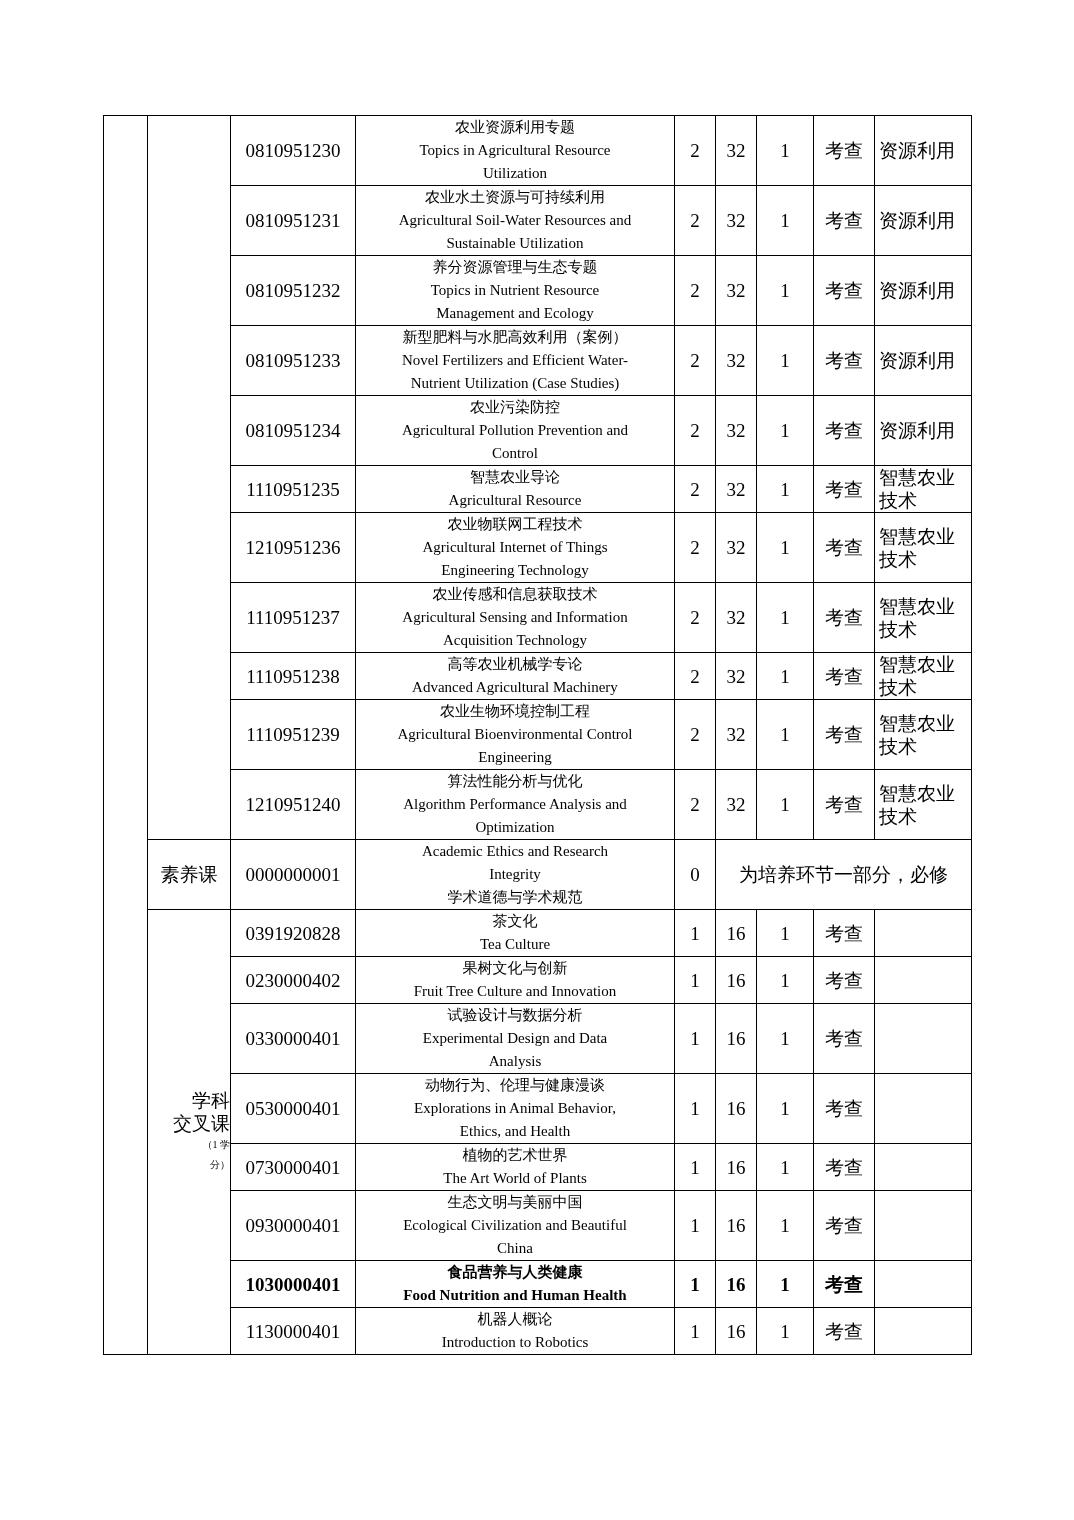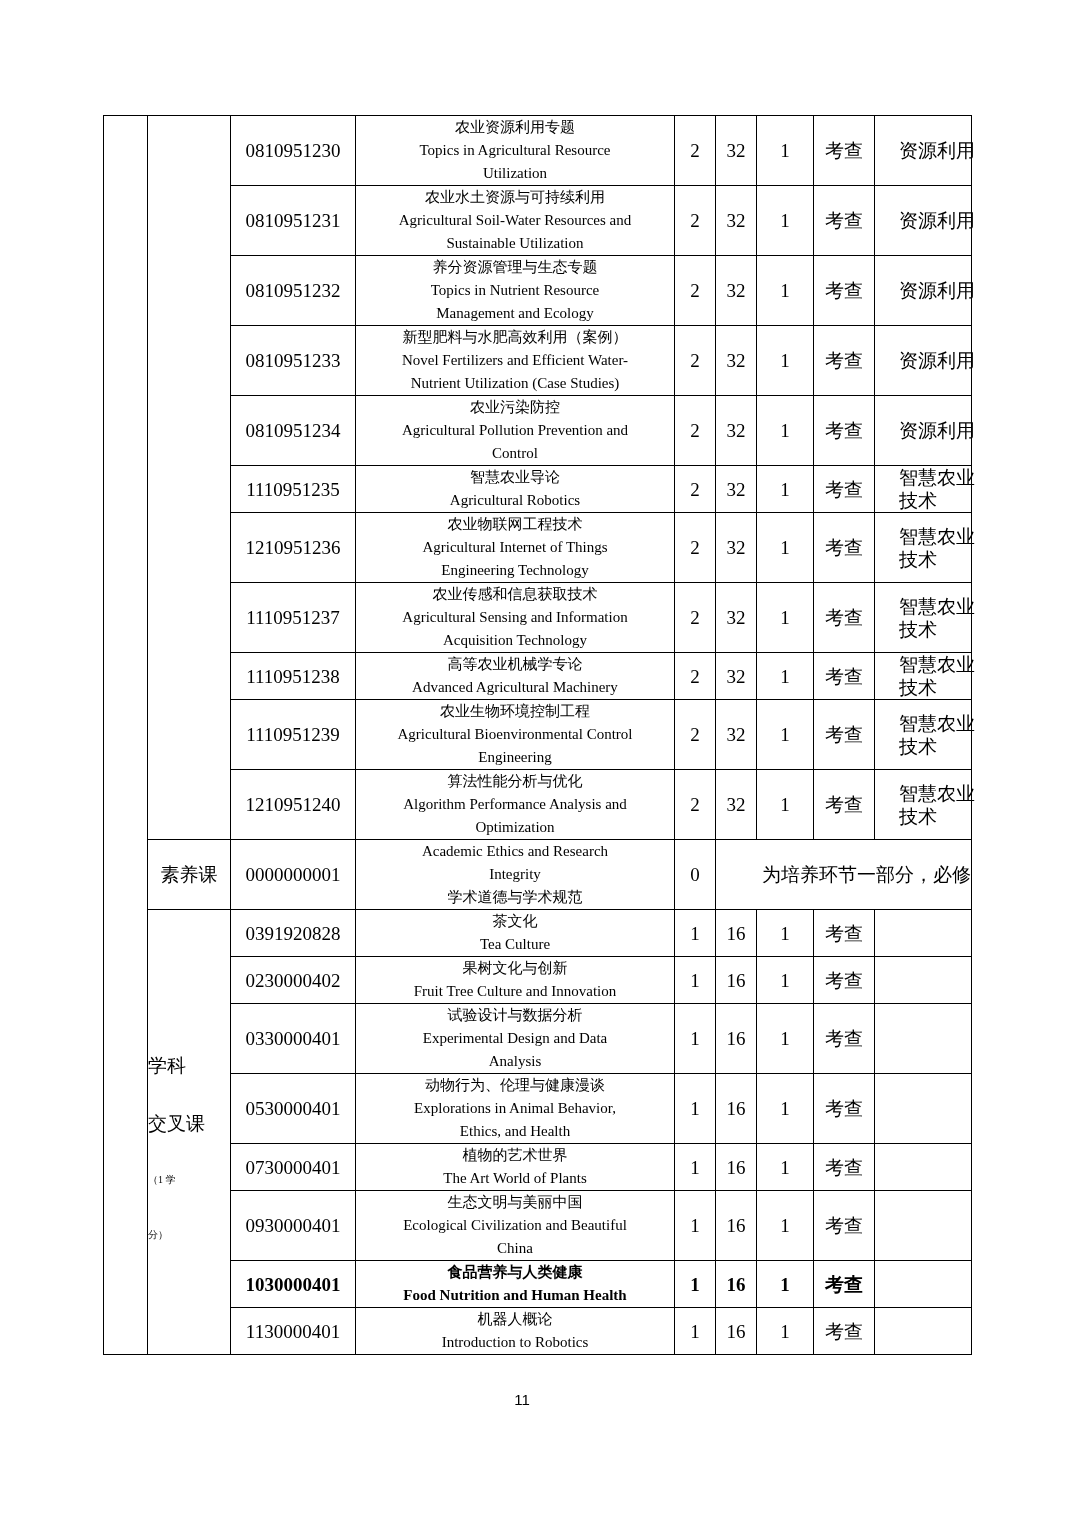--- a/index.html
+++ b/index.html
@@ -27,25 +27,25 @@
     border: 1px solid #000;
     padding: 0;
     font-size: 19px;
     line-height: 23px;
     vertical-align: middle;
     text-align: center;
     color: #000;
   }
   td.c-name { font-size: 15px; }
   td.c-name div { white-space: nowrap; overflow: hidden; text-align: center; }
-  td.c-cat { text-align: left; padding-left: 24px; padding-right: 2px; }
+  td.c-cat { text-align: left; padding-left: 4px; padding-right: 2px; }
   td.c-cat div { white-space: nowrap; }
-  td.c-group div { text-align: left; margin-top: 35px; }
+  td.c-group div { text-align: right; }
   td.c-group .small { font-size: 10px; line-height: 20px; }
-  td.c-note { text-align: right; }
+  td.c-note { text-align: center; }
   .pagenum {
     position: absolute;
     top: 1391px; left: 0;
     width: 1044px;
     text-align: center;
     font-size: 15px;
     font-family: "Liberation Sans", "DejaVu Sans", sans-serif;
     color: #000;
   }
 </style>
@@ -140,21 +140,21 @@
           <td class="c-num">1</td>
           <td class="c-assess">考查</td>
           <td class="c-cat">
             <div>资源利用</div>
           </td>
         </tr>
         <tr style="height: 47px;">
           <td class="c-code">1110951235</td>
           <td class="c-name">
             <div>智慧农业导论</div>
-            <div>Agricultural Robotics</div>
+            <div>Agricultural Resource</div>
           </td>
           <td class="c-num">2</td>
           <td class="c-num">32</td>
           <td class="c-num">1</td>
           <td class="c-assess">考查</td>
           <td class="c-cat">
             <div>智慧农业</div>
             <div>技术</div>
           </td>
         </tr>
@@ -348,14 +348,13 @@
             <div>Introduction to Robotics</div>
           </td>
           <td class="c-num">1</td>
           <td class="c-num">16</td>
           <td class="c-num">1</td>
           <td class="c-assess">考查</td>
           <td class="c-cat"></td>
         </tr>
       </tbody>
   </table>
-  <div class="pagenum">11</div>
 </div>
 
 </body></html>

